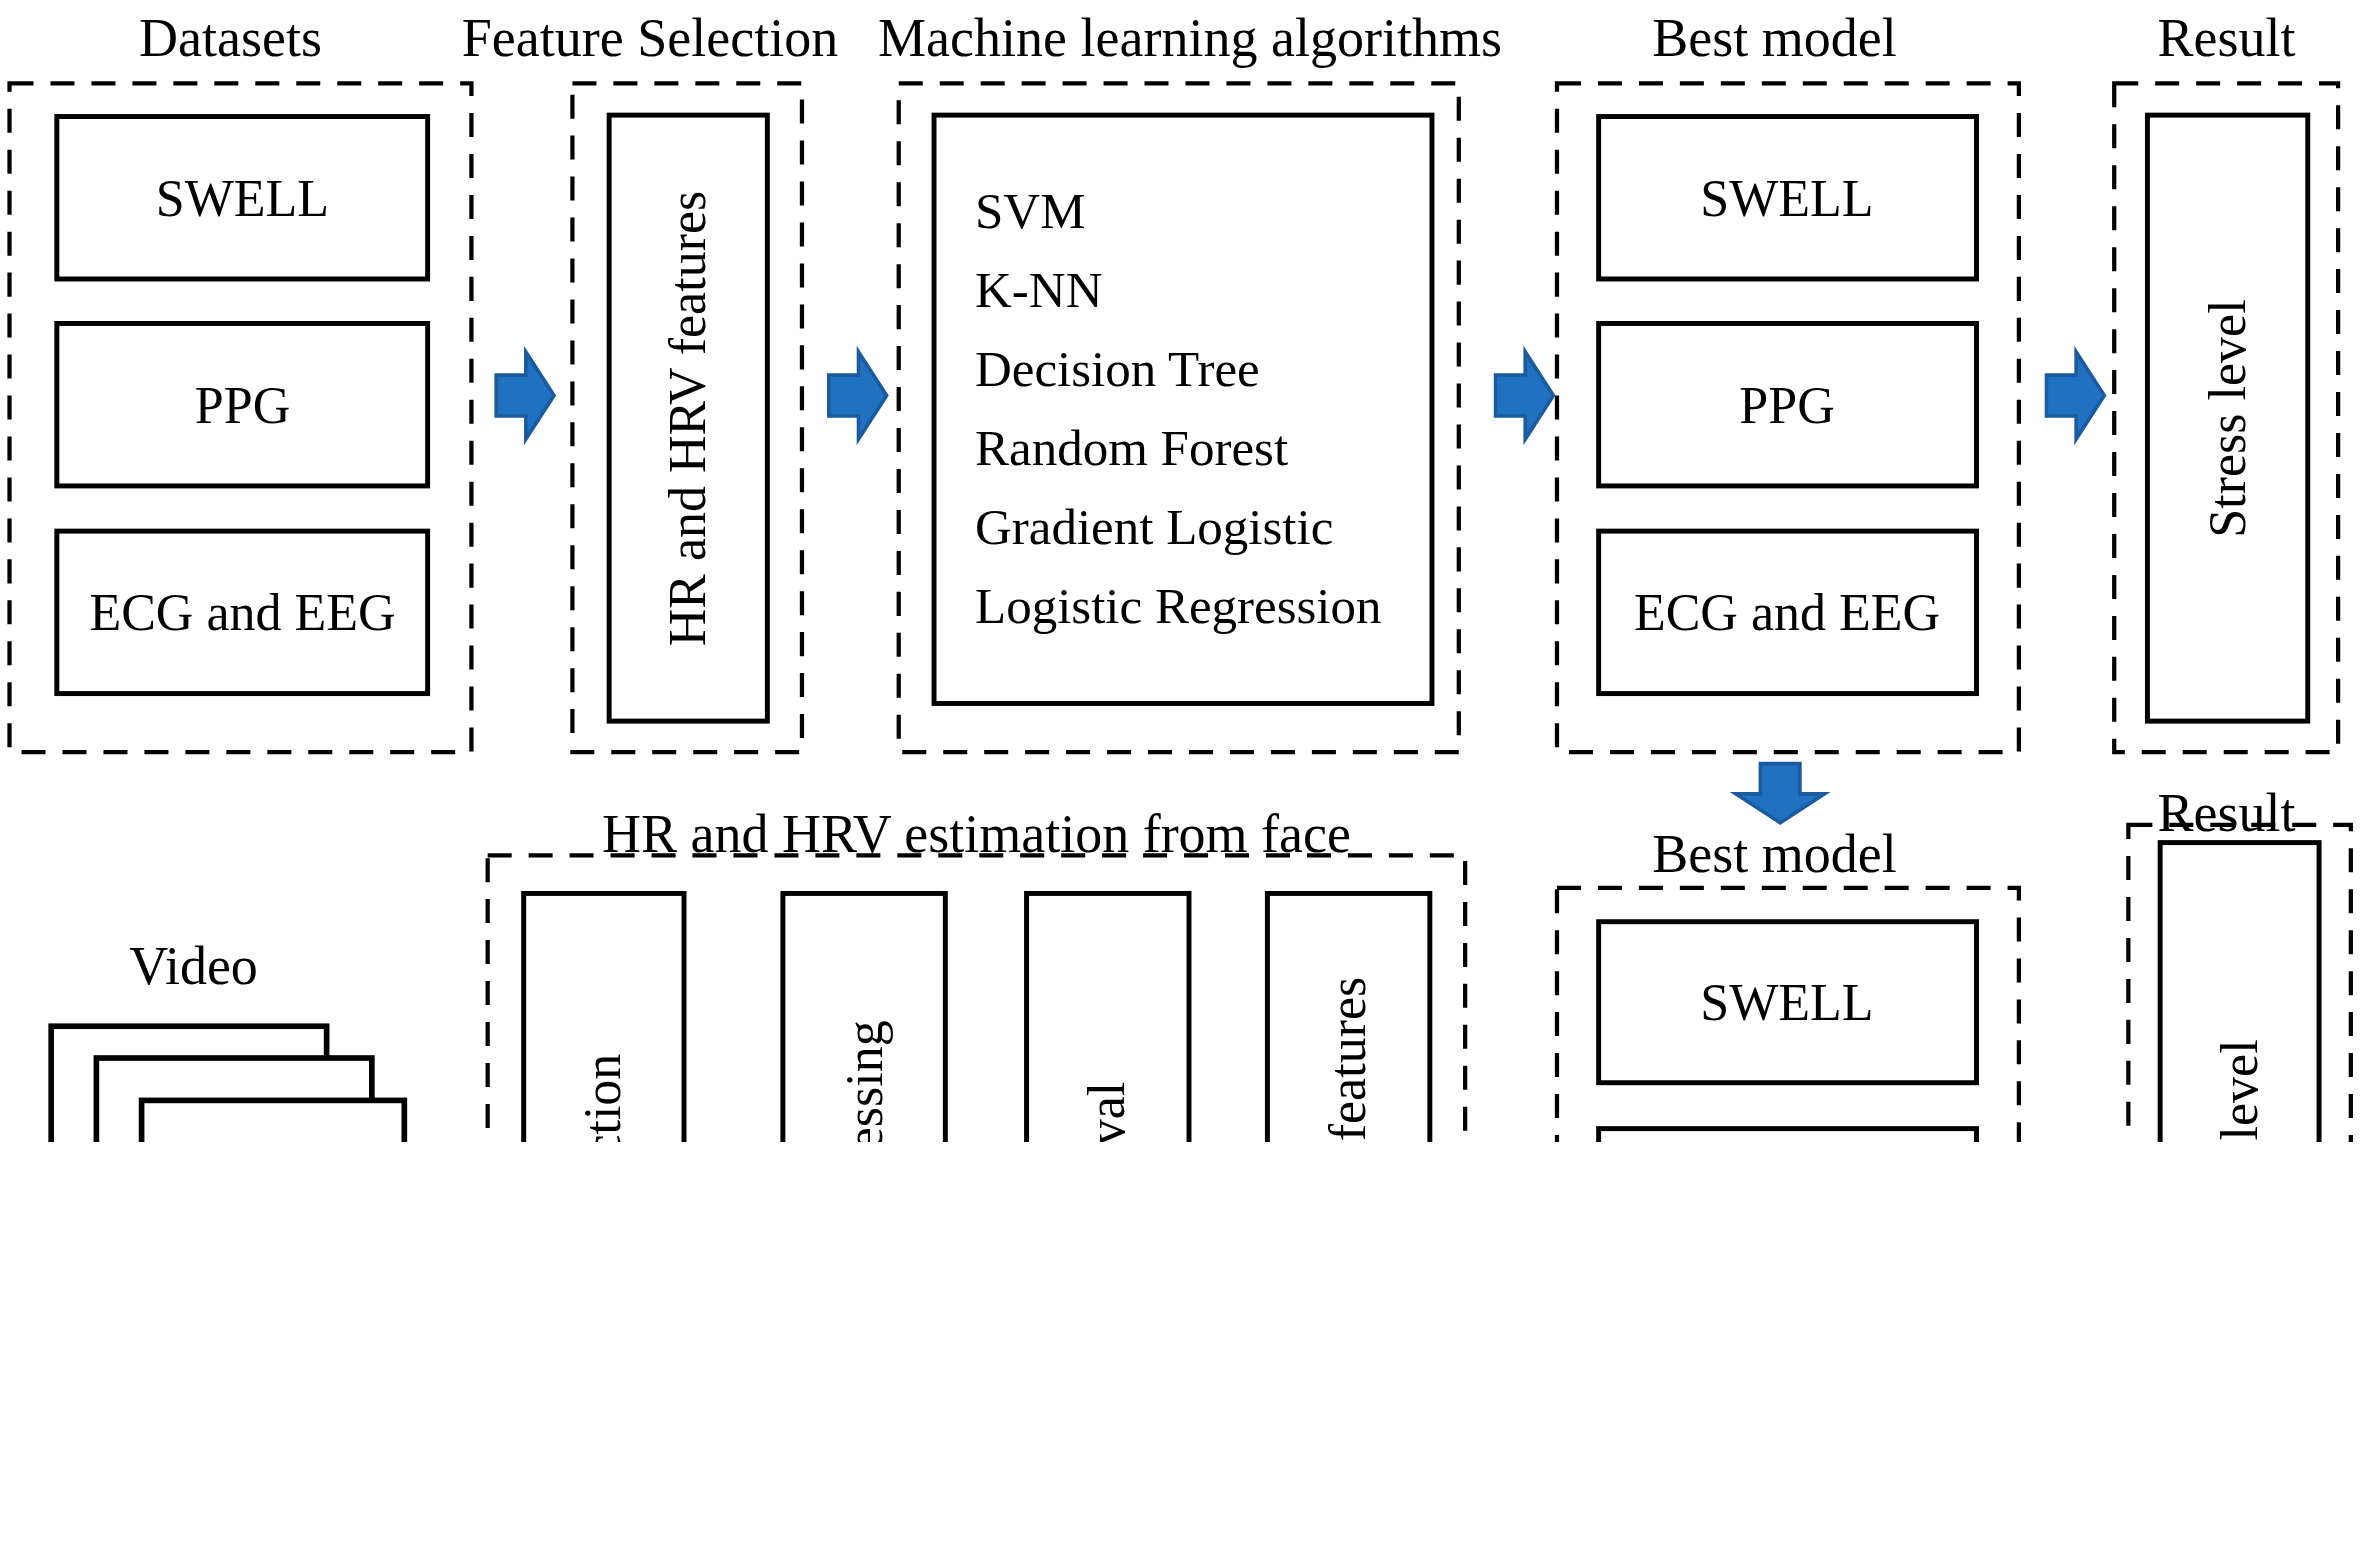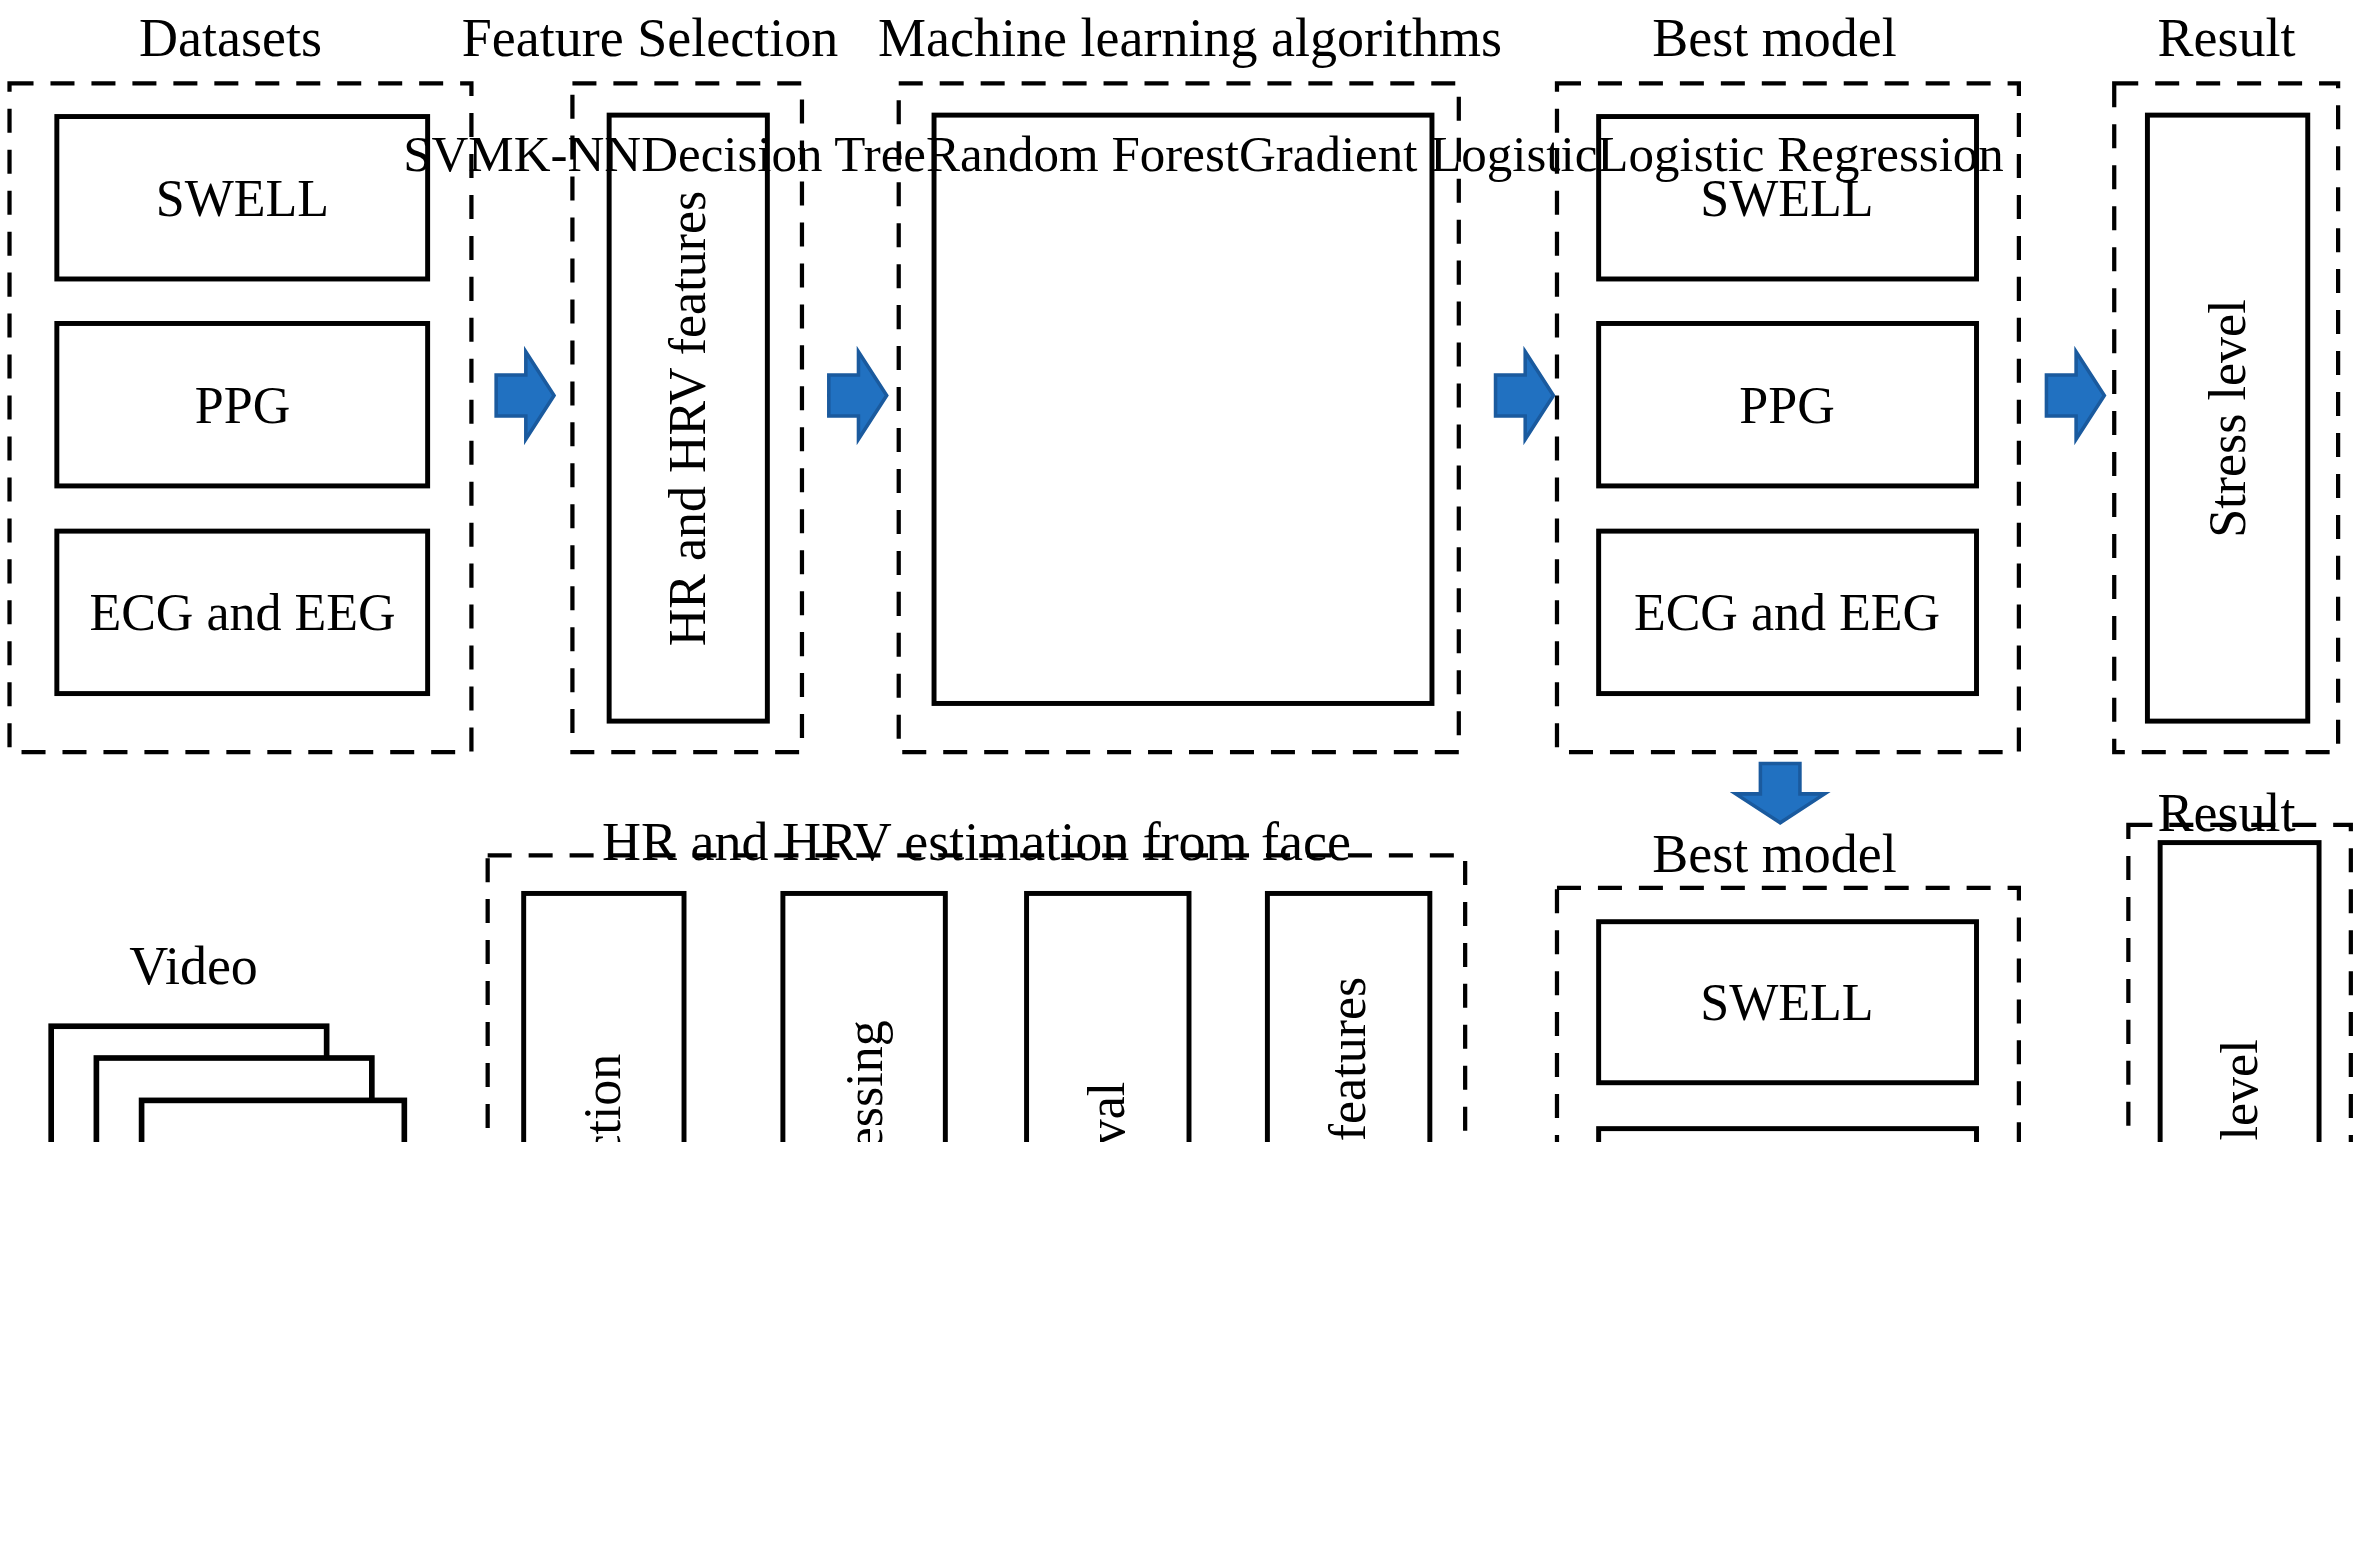--- a/index.html
+++ b/index.html
@@ -50,20 +50,21 @@
     white-space: nowrap;
     font-size: 52px;
   }
   .mllist {
     position: absolute;
     left: 934px; top: 115px;
     width: 498px; height: 588px;
     box-sizing: border-box;
     padding-left: 41px;
     display: flex;
+    flex-direction: column;
     justify-content: center;
     font-size: 51px;
     line-height: 79px;
     white-space: nowrap;
   }
 </style>
 </head>
 <body>
 
 <div class="canvas">
@@ -168,21 +169,21 @@
 
   <div class="boxlabel" style="left:1598px; top:117px; width:378px; height:162px;">SWELL</div>
   <div class="boxlabel" style="left:1598px; top:324px; width:378px; height:162px;">PPG</div>
   <div class="boxlabel" style="left:1598px; top:531px; width:378px; height:162px;">ECG and EEG</div>
 
   <div class="vlabel" style="left:2147px; top:115px; width:160px; height:606px;">
     <span>Stress level</span>
   </div>
 
   <div class="title" style="left:52px; top:937px; width:283px;">Video</div>
-  <div class="title" style="left:588px; top:805px; width:777px;margin-top:8px;">HR and HRV estimation from face</div>
+  <div class="title" style="left:588px; top:805px; width:777px;">HR and HRV estimation from face</div>
   <div class="title" style="left:1598px; top:825px; width:353px;">Best model</div>
   <div class="title" style="left:2085px; top:784px; width:283px;">Result</div>
 
   <div class="vlabel" style="left:523px; top:894px; width:160px; height:620px;">
     <span>Face detection</span>
   </div>
   <div class="vlabel" style="left:783px; top:894px; width:162px; height:620px;">
     <span>Signal processing</span>
   </div>
   <div class="vlabel" style="left:1026px; top:894px; width:162px; height:620px;">

